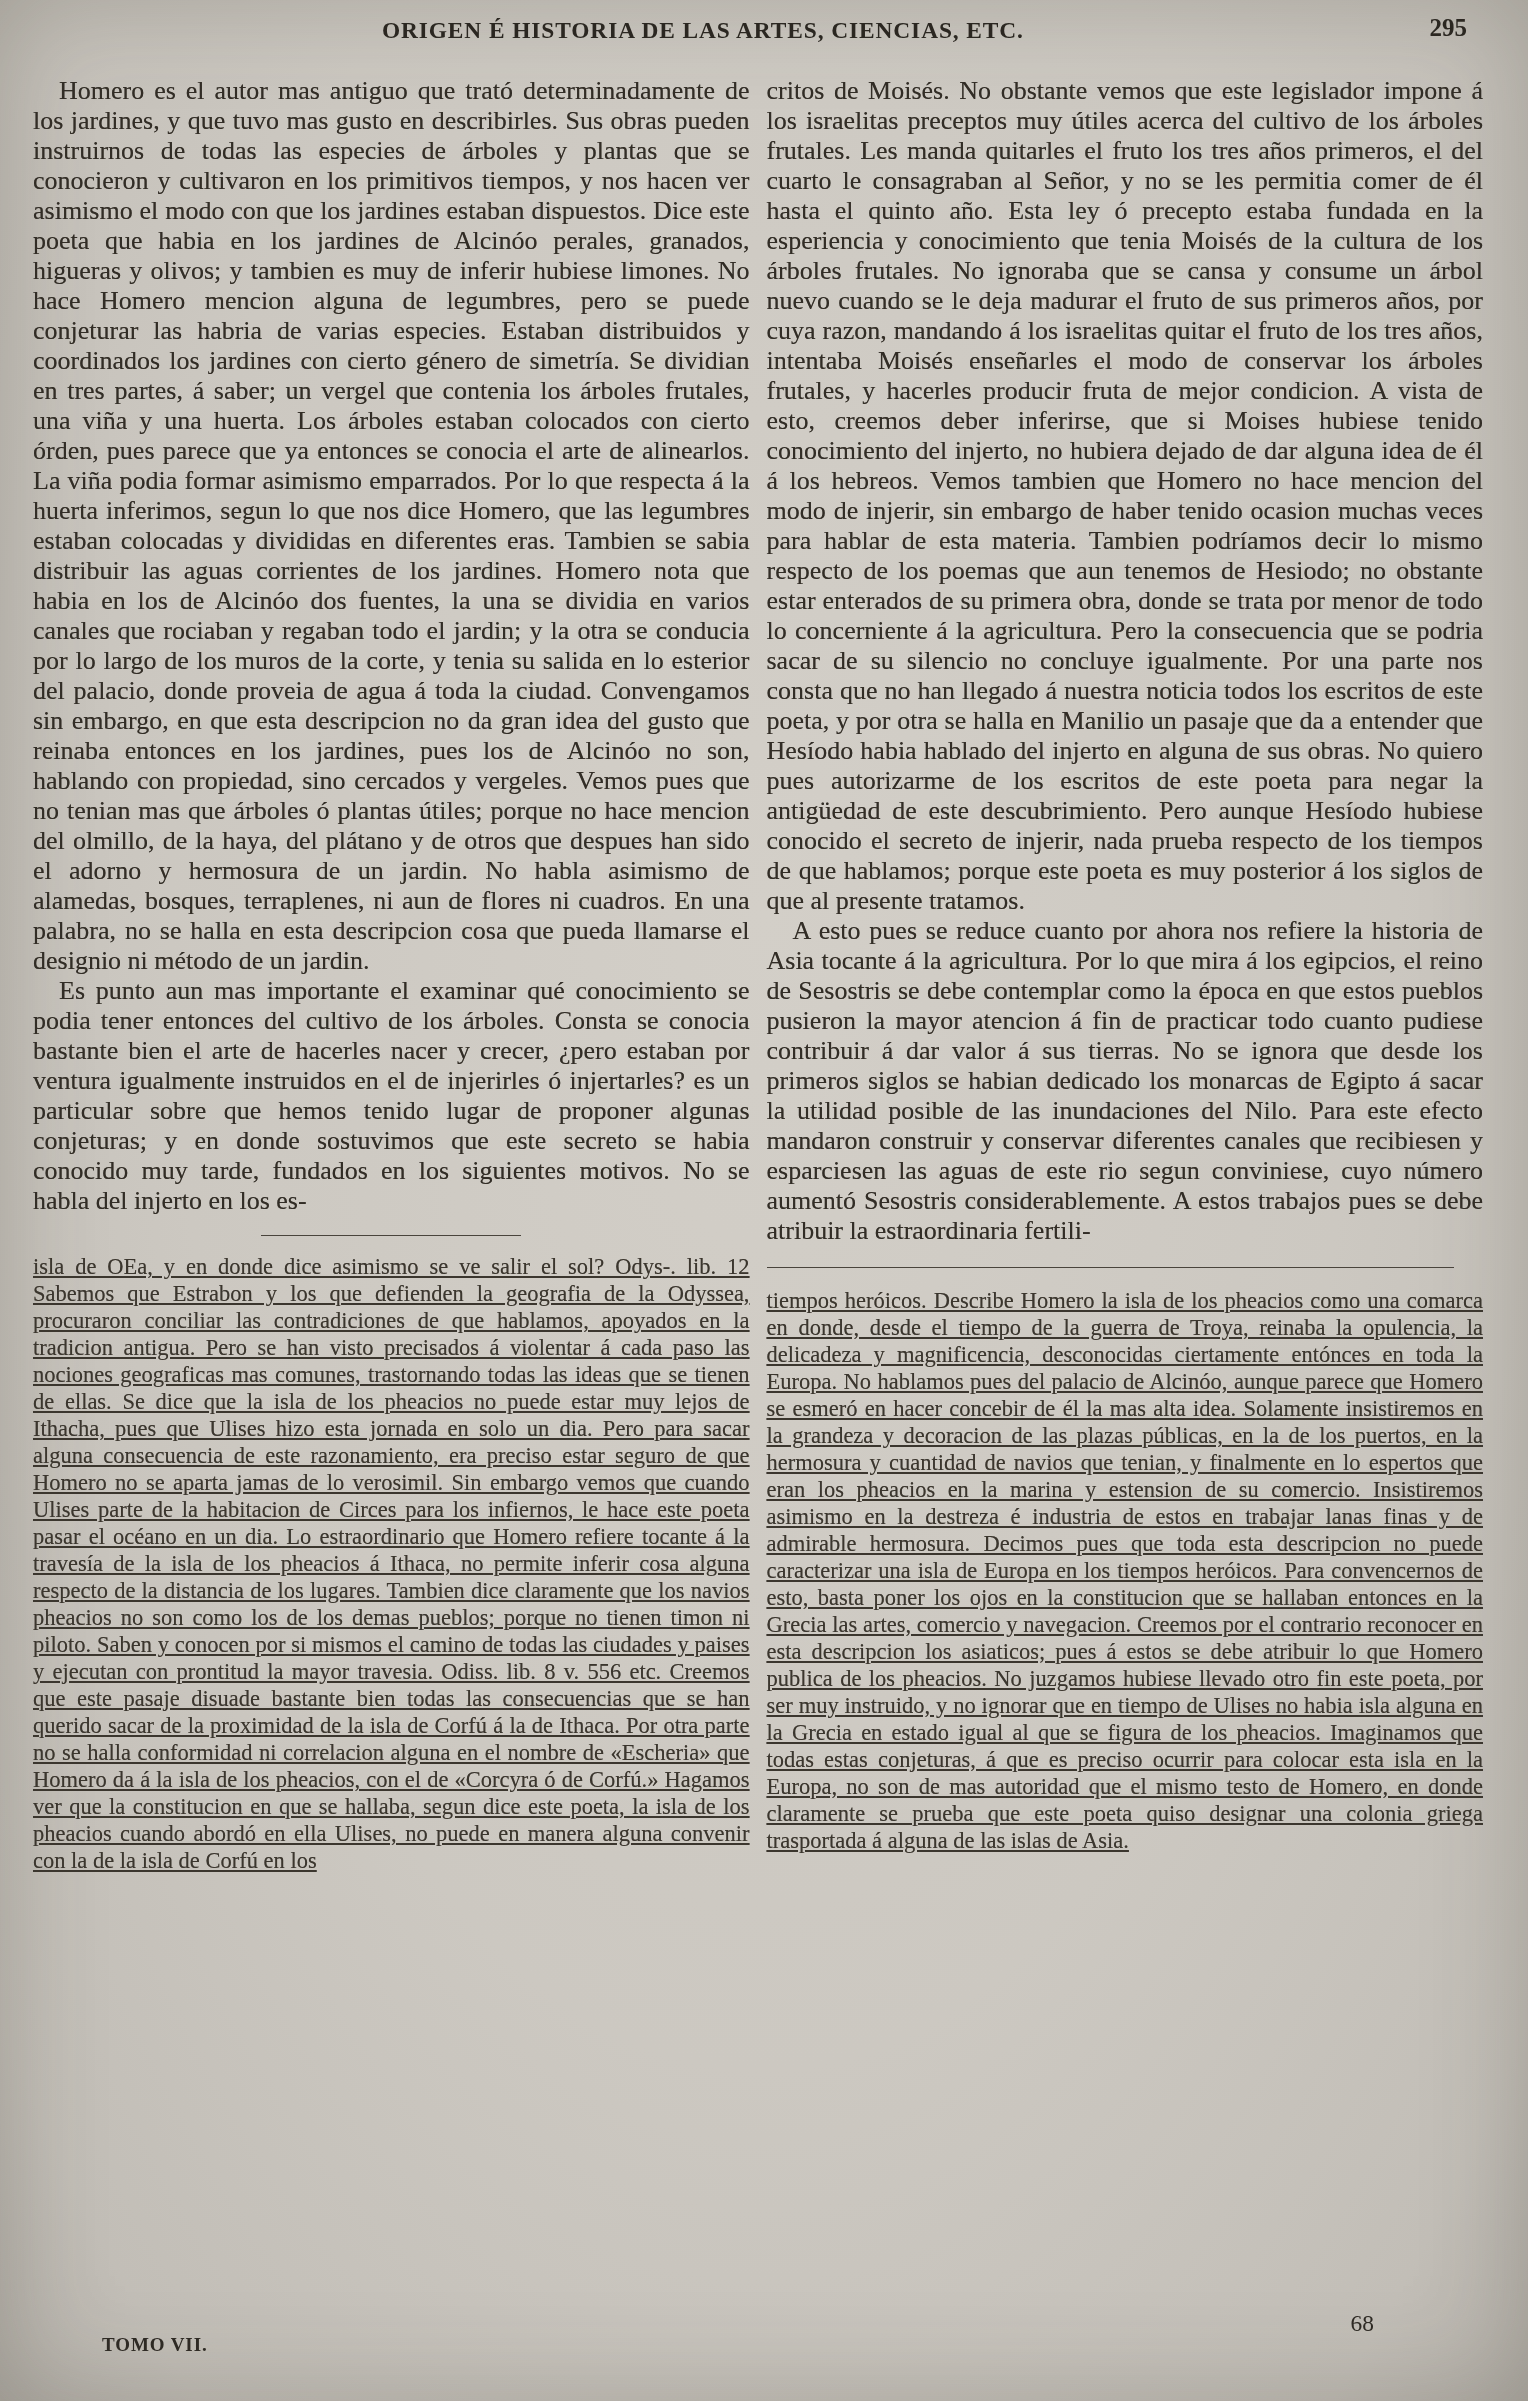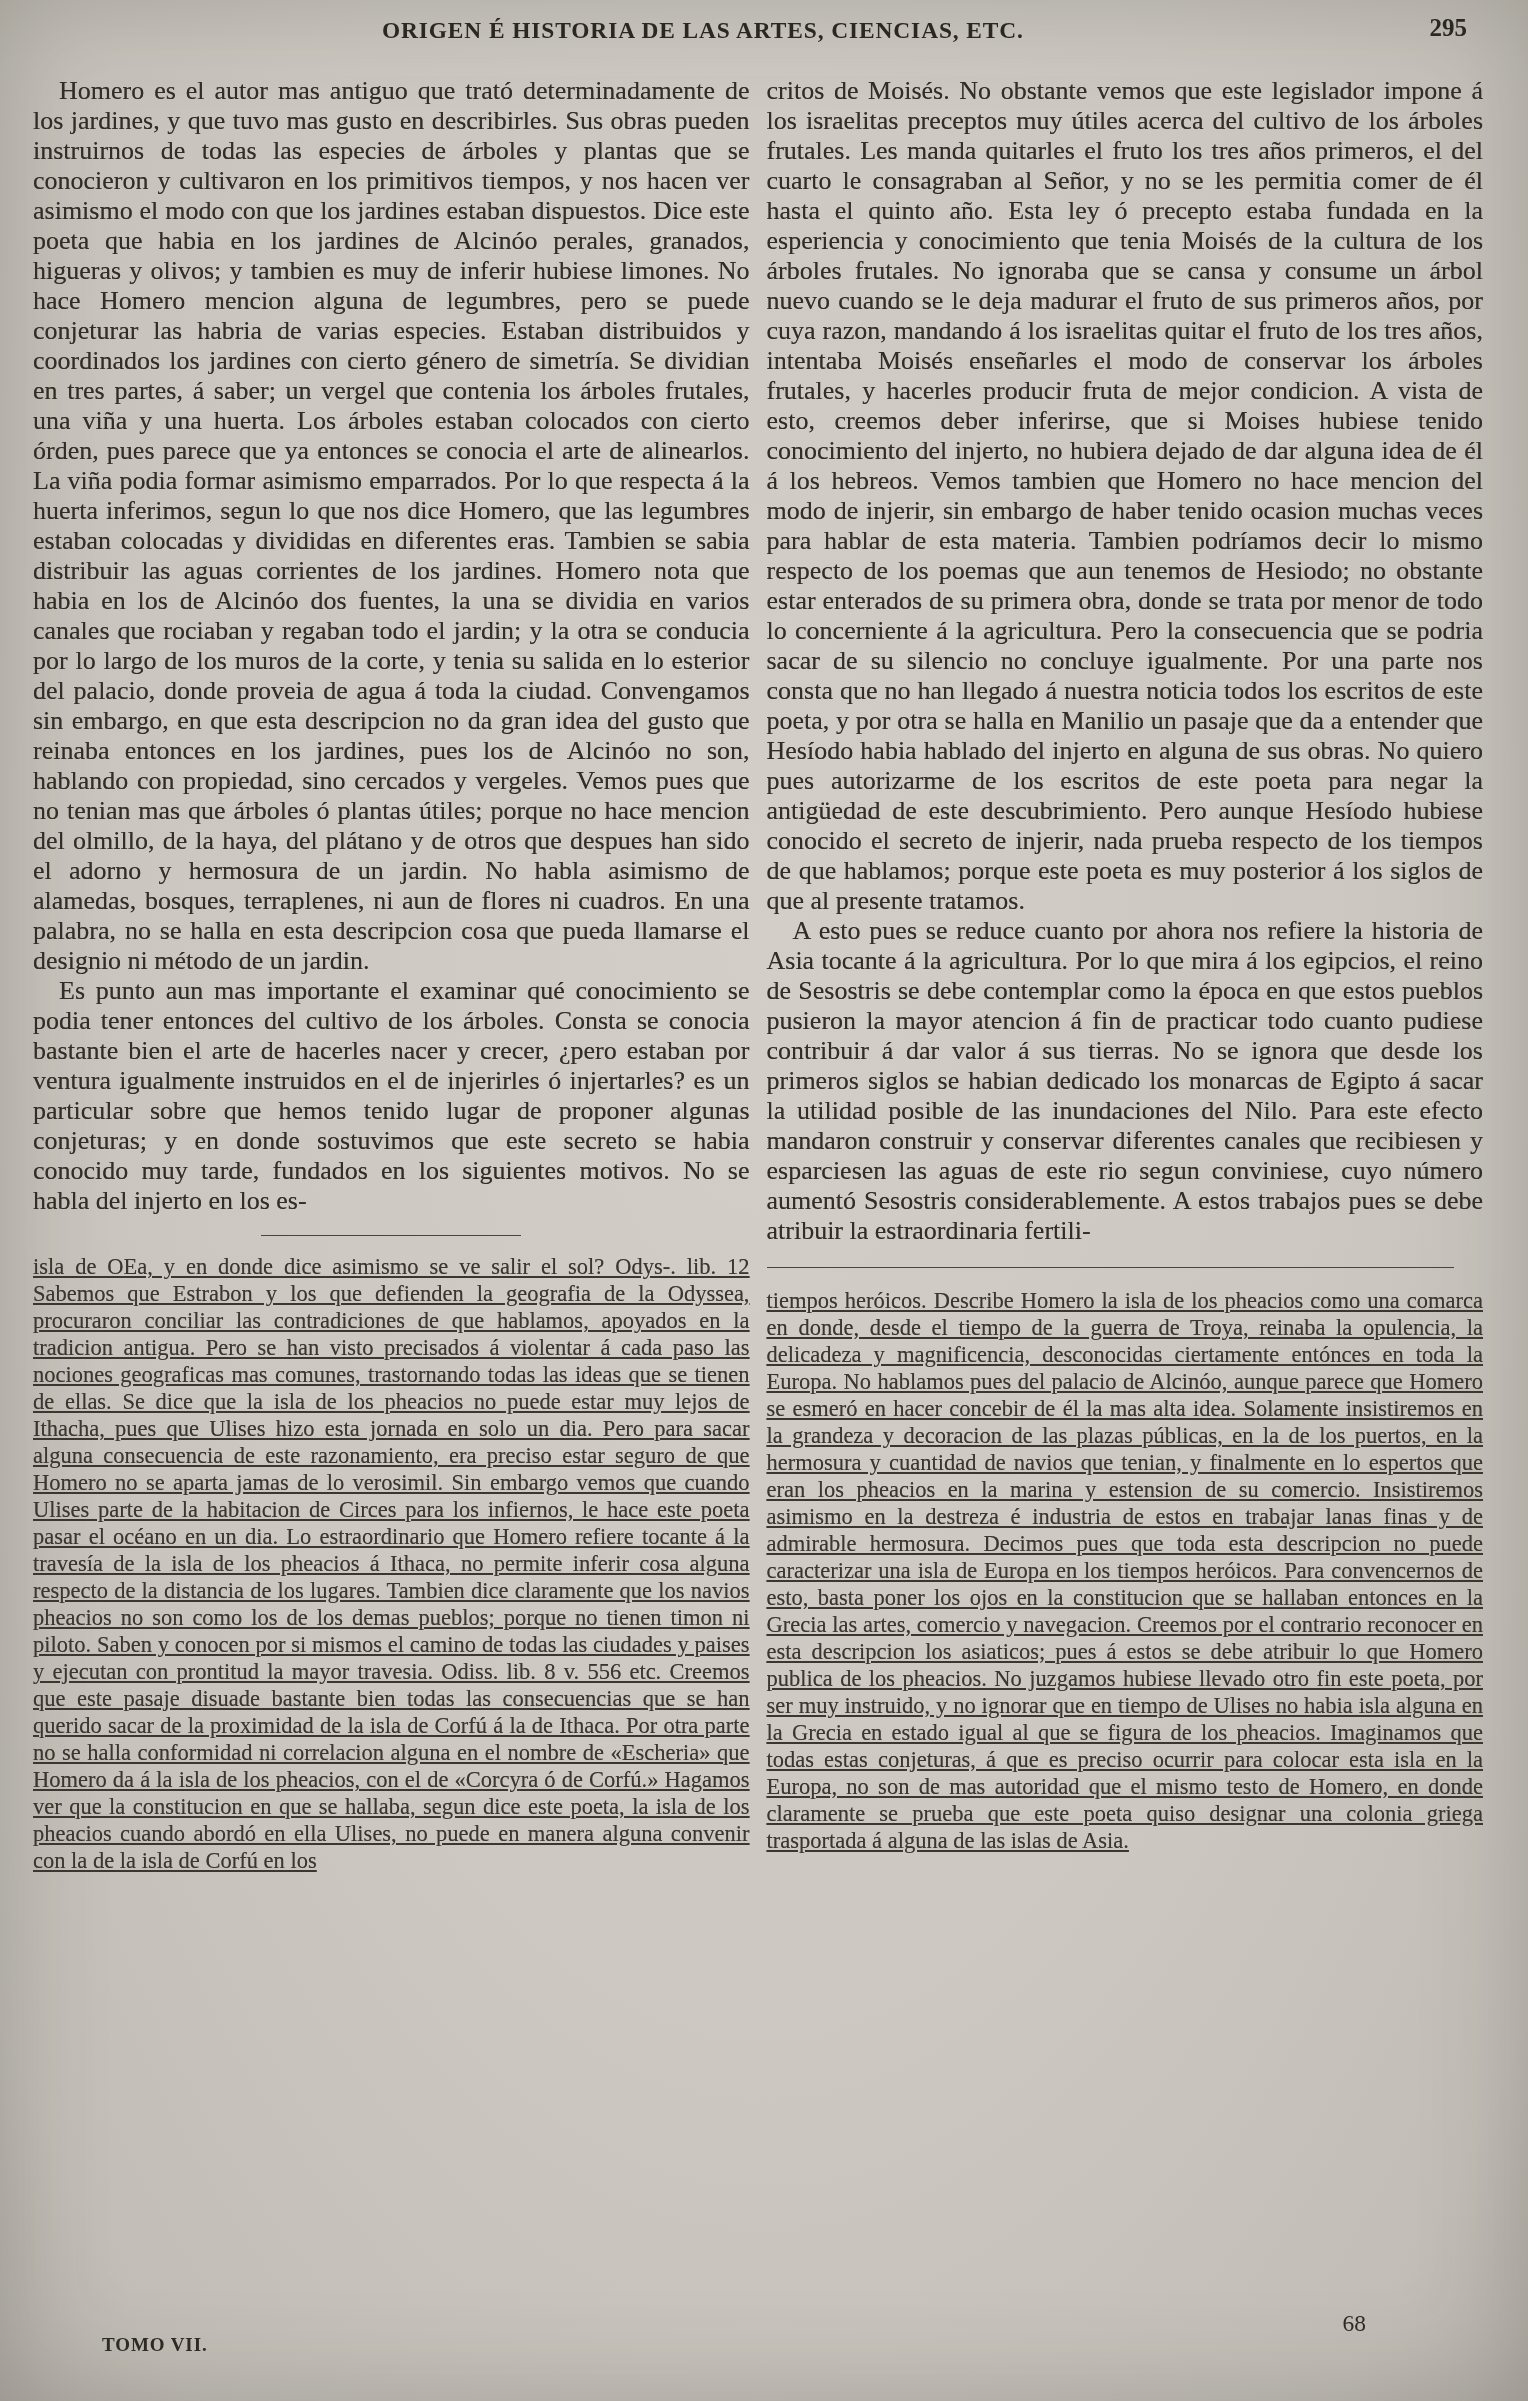--- a/index.html
+++ b/index.html
@@ -84,21 +84,21 @@
     position: absolute;
     left: 102px;
     bottom: 45px;
     font-weight: bold;
     font-size: 19px;
     letter-spacing: 0.9px;
     color: #2e2a24;
   }
   .footer-signature {
     position: absolute;
-    right: 162px;
+    right: 154px;
     bottom: 64px;
     font-size: 23.4px;
     color: #2e2a24;
   }
 </style>
 </head>
 <body>
 
 <div class="page">
 

